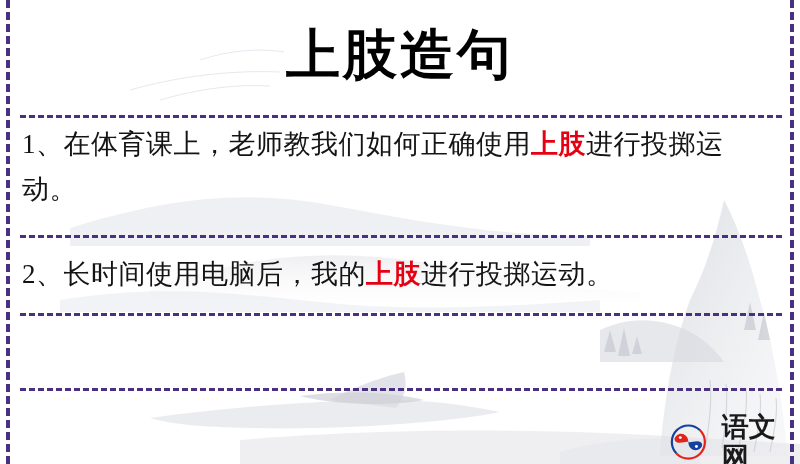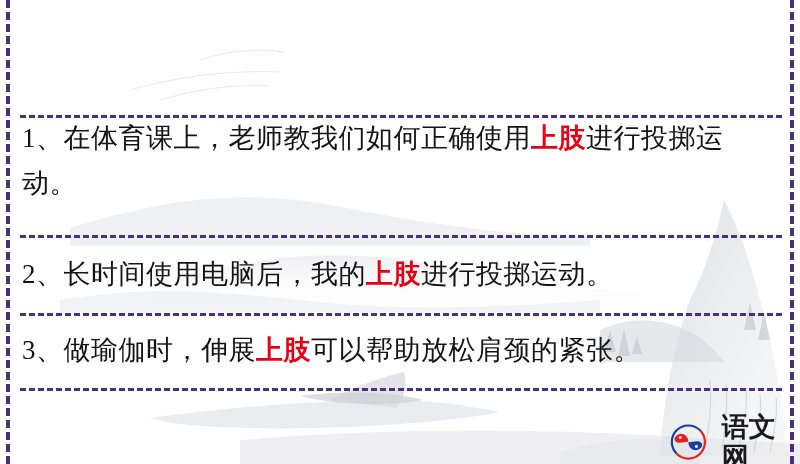--- a/index.html
+++ b/index.html
@@ -159,32 +159,30 @@
   </div>
 
   <div class="frame-edge left"></div>
   <div class="frame-edge right"></div>
 
   <div class="sep" style="top:115px;"></div>
   <div class="sep" style="top:235px;"></div>
   <div class="sep" style="top:313px;"></div>
   <div class="sep" style="top:388px;"></div>
 
+  <div class="title">上肢造句</div>
 
-  <div class="sentence" style="top:116px;">
+  <div class="sentence" style="top:122px;">
     <span>1、</span><span>在体育课上，老师教我们如何正确使用</span><span class="kw">上肢</span><span>进行投掷运动。</span>
   </div>
 
   <div class="sentence" style="top:252px;">
     <span>2、</span><span>长时间使用电脑后，我的</span><span class="kw">上肢</span><span>进行投掷运动。</span>
   </div>
 
-  <div class="sentence" style="top:328px;">
-    <span>3、</span><span>做瑜伽时，伸展</span><span class="kw">上肢</span><span>可以帮助放松肩颈的紧张。</span>
-  </div>
 
   <div class="logo">
     <svg class="logo-mark" viewBox="0 0 100 100" xmlns="http://www.w3.org/2000/svg">
       <circle cx="50" cy="50" r="45" fill="none" stroke="#e2231a" stroke-width="6" stroke-dasharray="142 142" transform="rotate(-45 50 50)"></circle>
       <circle cx="50" cy="50" r="45" fill="none" stroke="#16409c" stroke-width="6" stroke-dasharray="142 142" stroke-dashoffset="-142" transform="rotate(-45 50 50)"></circle>
       <path d="M50 50 C50 30 30 22 18 32 C8 40 12 52 26 52 C38 52 44 48 50 50 Z" fill="#e2231a"></path>
       <path d="M50 50 C50 70 70 78 82 68 C92 60 88 48 74 48 C62 48 56 52 50 50 Z" fill="#16409c"></path>
       <circle cx="28" cy="38" r="4" fill="#ffffff"></circle>
       <circle cx="72" cy="62" r="4" fill="#ffffff"></circle>
     </svg>

